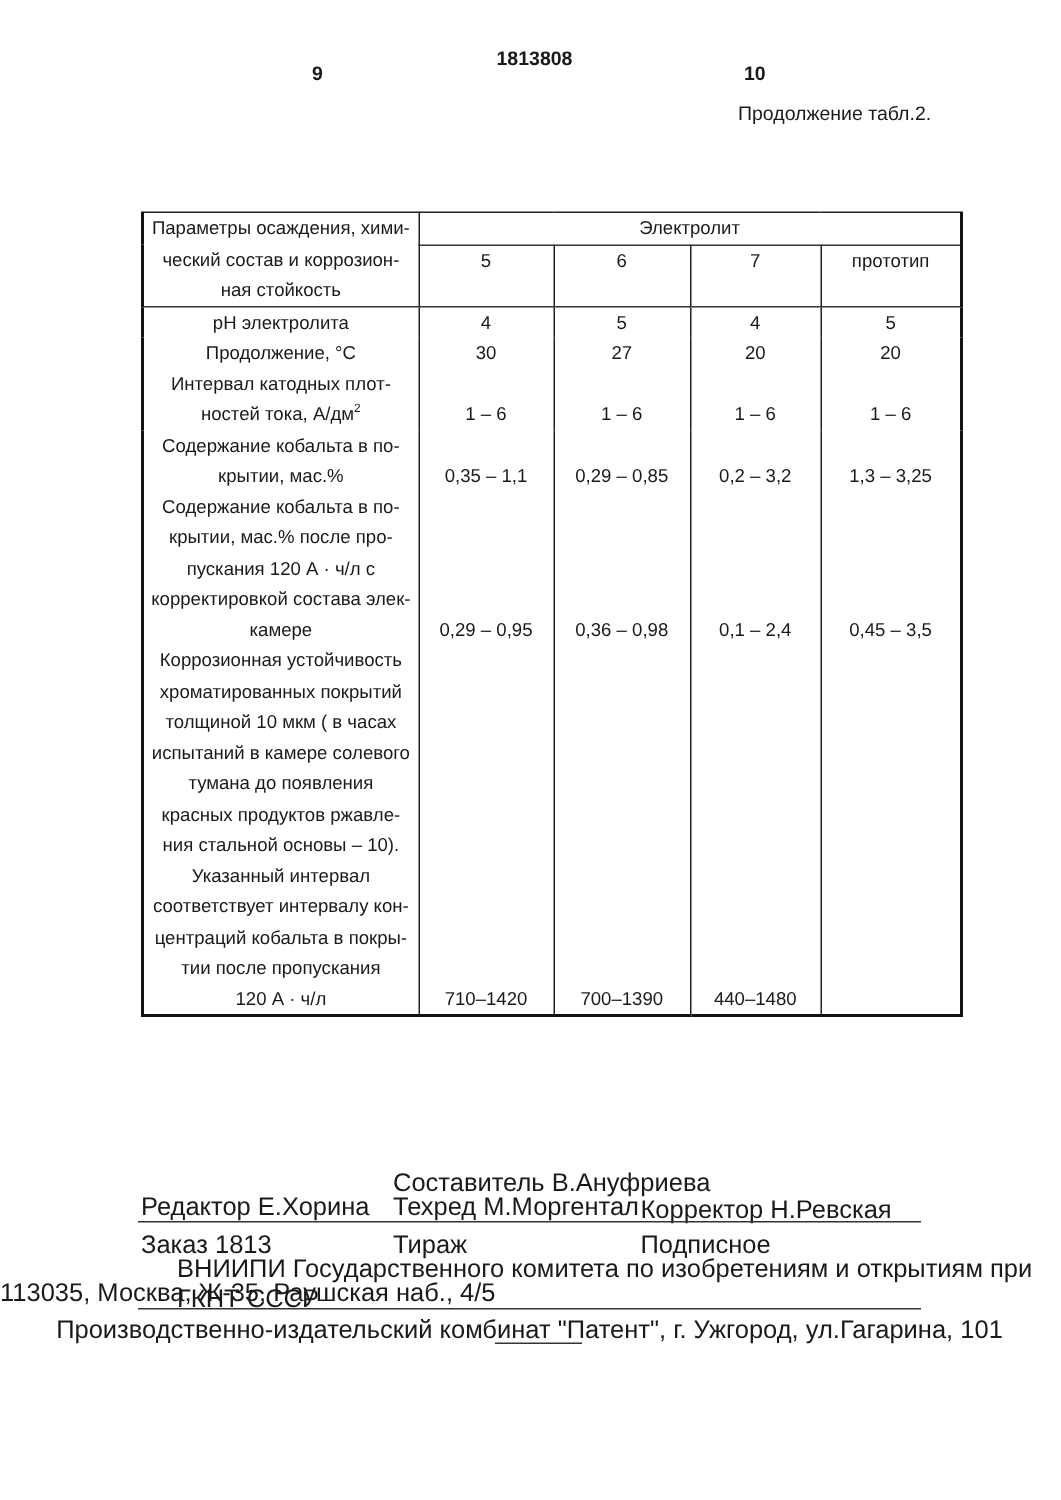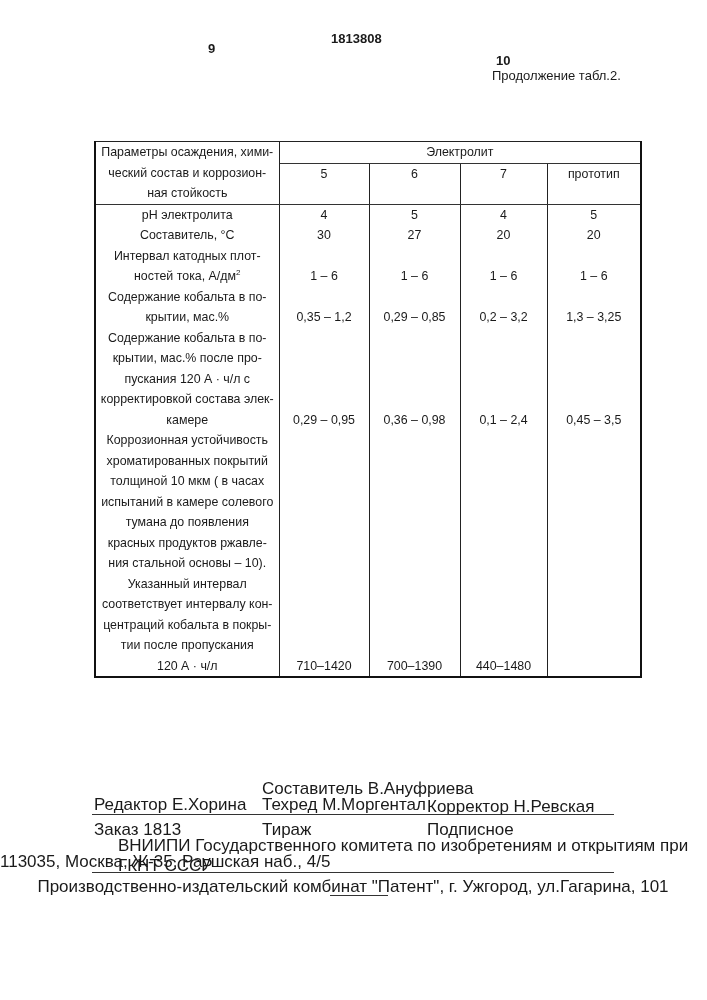--- a/index.html
+++ b/index.html
@@ -5,21 +5,21 @@
   html, body { margin: 0; padding: 0; }
   body {
     width: 707px; height: 1000px; background: #ffffff; position: relative;
     font-family: "Liberation Sans", "DejaVu Sans", sans-serif; color: #1a1a1a;
     overflow: hidden;
   }
   .abs { position: absolute; }
   .hdr { font-size: 13px; font-weight: bold; }
   #pn-left { left: 208px; top: 41px; }
   #pn-center { left: 331px; top: 31px; }
-  #pn-right { left: 496px; top: 41px; margin-top: 12px; }
+  #pn-right { left: 496px; top: 41px; }
   #cont { left: 492px; top: 68px; font-size: 13px; }
 
   #tbl {
     position: absolute; left: 94px; top: 100px; width: 546px;
     border-collapse: collapse; table-layout: fixed;
     font-size: 12.4px; line-height: 20.5px; margin-top: 41px;
   }
   #tbl td { border-left: 1px solid #222; border-right: 1px solid #222; padding: 0 2px; text-align: center; vertical-align: bottom; }
   #tbl .outer-l { border-left: 2px solid #111; }
   #tbl .outer-r { border-right: 2px solid #111; }
@@ -68,42 +68,42 @@
   </tr>
 
   <tr>
     <td class="param outer-l"><span>pH электролита</span></td>
     <td>4</td>
     <td>5</td>
     <td>4</td>
     <td class="outer-r">5</td>
   </tr>
   <tr>
-    <td class="param outer-l"><span>Составитель, °C</span></td>
+    <td class="param outer-l"><span>Продолжение, °C</span></td>
     <td>30</td>
     <td>27</td>
     <td>20</td>
     <td class="outer-r">20</td>
   </tr>
   <tr>
     <td class="param outer-l">
       <span class="ml">Интервал катодных плот-</span>
       <span class="ml"><span>ностей тока, А/дм</span><sup>2</sup></span>
     </td>
     <td>1 – 6</td>
     <td>1 – 6</td>
     <td>1 – 6</td>
     <td class="outer-r">1 – 6</td>
   </tr>
   <tr>
     <td class="param outer-l">
       <span class="ml">Содержание кобальта в по-</span>
       <span class="ml">крытии, мас.%</span>
     </td>
-    <td>0,35 – 1,2</td>
+    <td>0,35 – 1,1</td>
     <td>0,29 – 0,85</td>
     <td>0,2 – 3,2</td>
     <td class="outer-r">1,3 – 3,25</td>
   </tr>
   <tr>
     <td class="param outer-l">
       <span class="ml">Содержание кобальта в по-</span>
       <span class="ml">крытии, мас.% после про-</span>
       <span class="ml">пускания 120 А · ч/л с</span>
       <span class="ml">корректировкой состава элек-</span>

